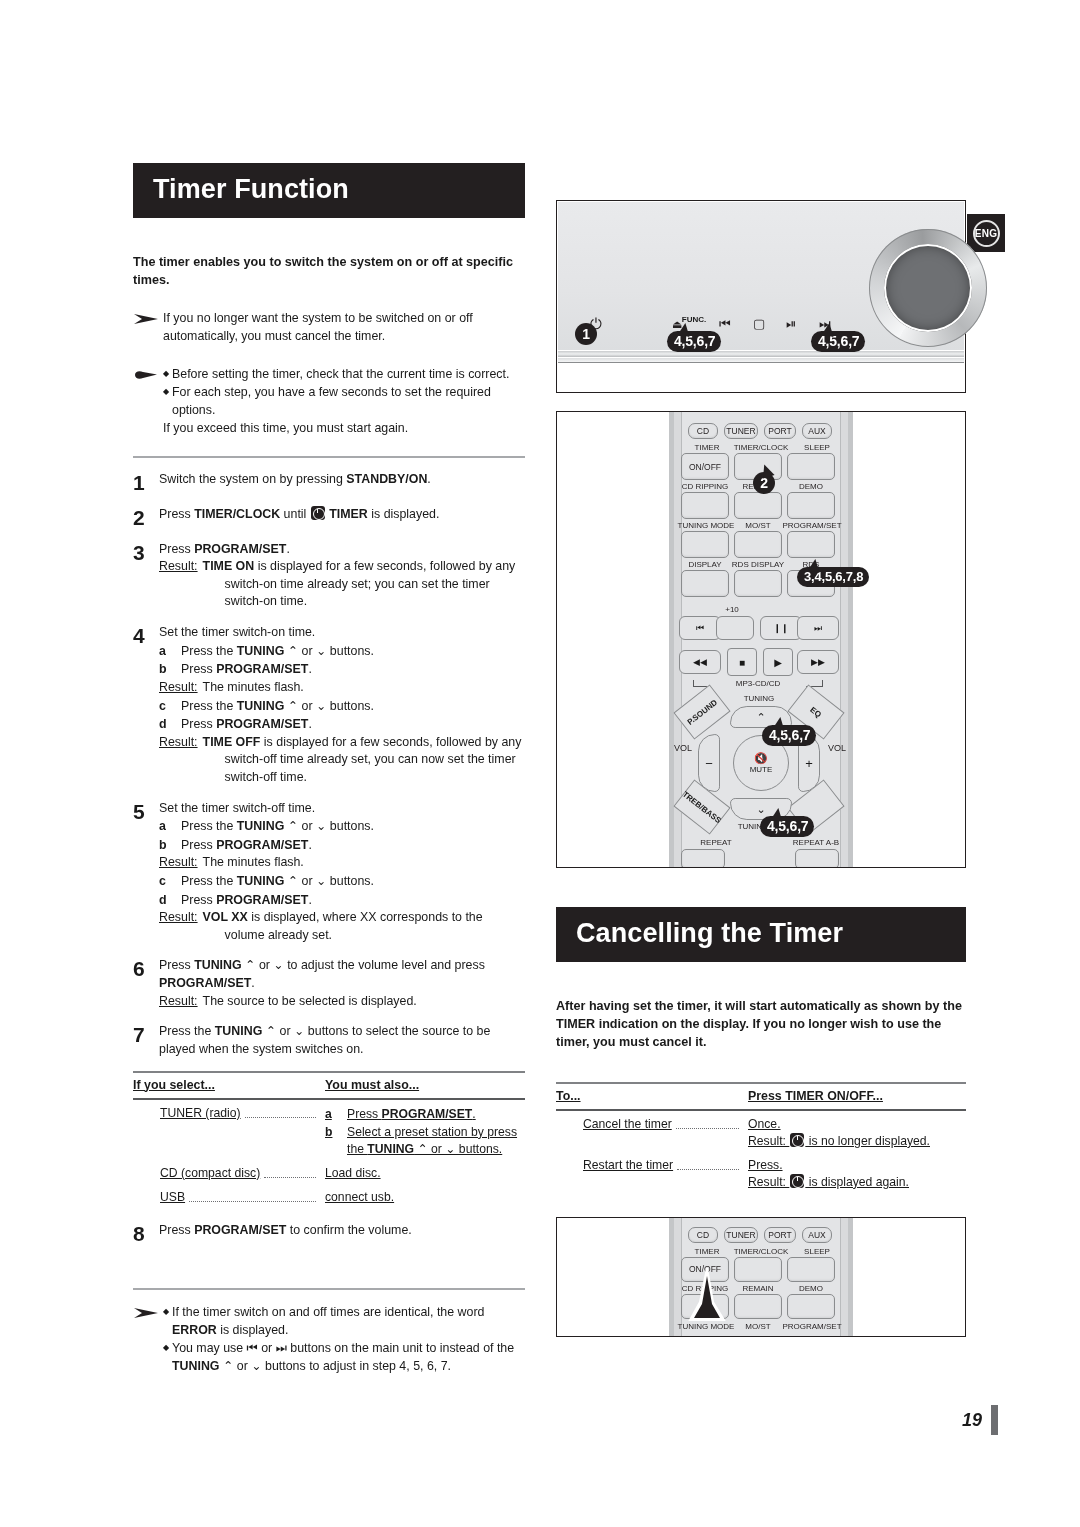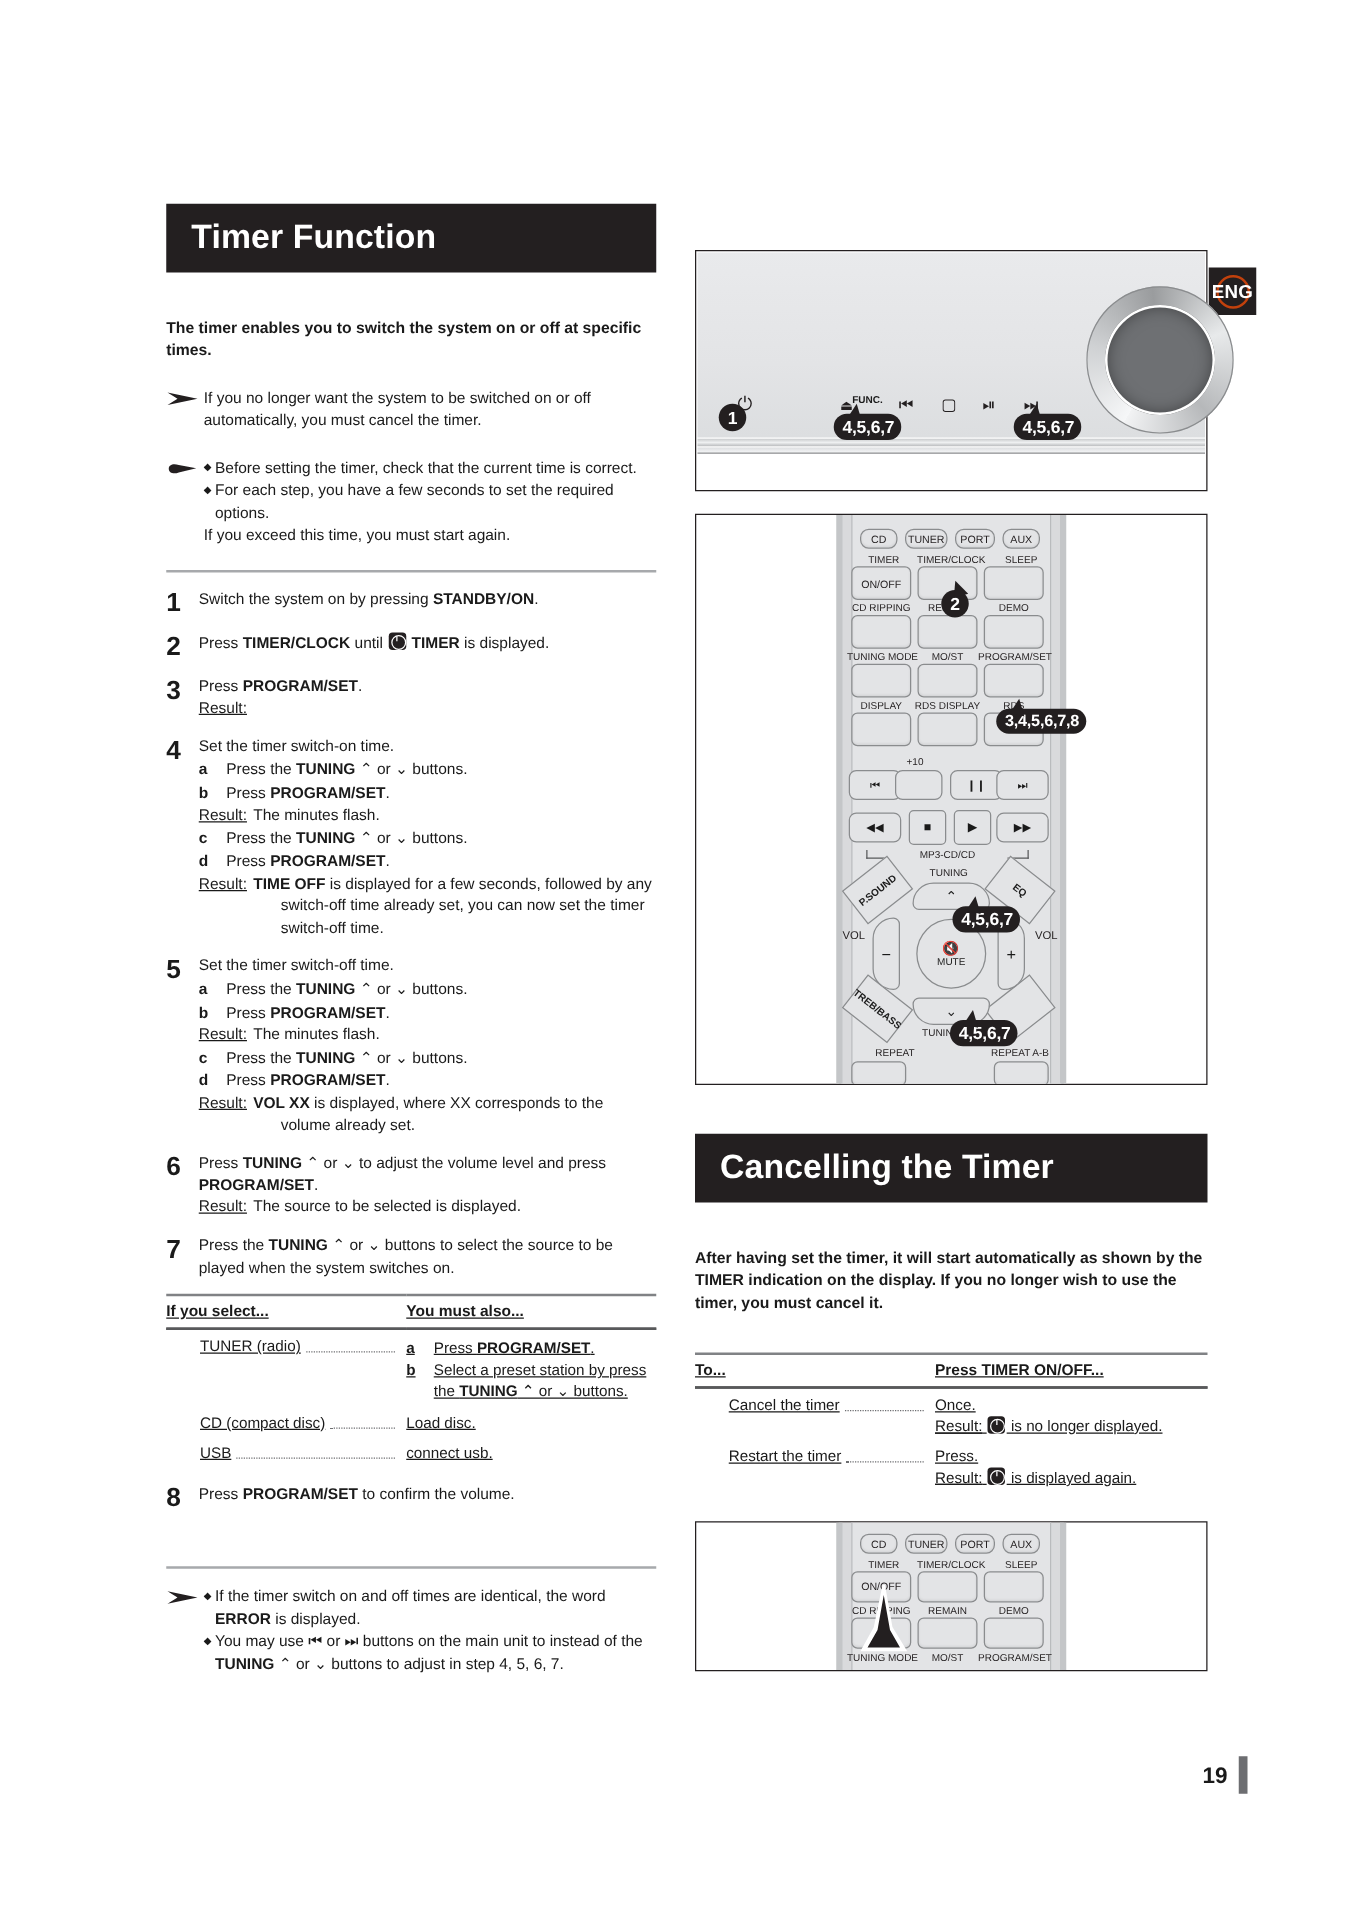--- a/index.html
+++ b/index.html
@@ -28,23 +28,23 @@
     line-height:1;
   }
 
   
   .eng-badge {
     position:absolute; left:967px; top:214px;
     width:38px; height:38px; background:#231f20;
     display:flex; align-items:center; justify-content:center;
   }
   .eng-badge .ring {
-    width:27px; height:27px; border:2px solid #c2410c; border-radius:50%;
+    width:27px; height:27px; border:2px solid #e5e5e5; border-radius:50%;
     display:flex; align-items:center; justify-content:center;
-    color:#fff; font-size:15px; font-weight:bold; letter-spacing:.2px;
+    color:#fff; font-size:10px; font-weight:bold; letter-spacing:.2px;
   }
 
   
   .intro { font-size:12.6px; font-weight:bold; line-height:1.42; margin-top:36px; }
   p { margin:0; }
   b, strong { font-weight:bold; }
 
   .note-row { display:flex; margin-top:20px; }
   .note-ico { width:30px; flex:0 0 30px; padding-top:2px; }
   .note-txt { font-size:12.4px; line-height:1.45; flex:1; }
@@ -201,21 +201,21 @@
     background:#e3e4e6; display:flex; align-items:center; justify-content:center;
     font-size:8px; font-weight:bold;
   }
   .bracket { position:absolute; border:1.4px solid #58595b; border-top:none; height:7px; }
 
   
   .ptr { position:absolute; }
   .ptr svg { display:block; }
 
   
-  .pageno { position:absolute; right:98px; bottom:96px; font-size:18px; font-weight:bold; }
+  .pageno { position:absolute; right:98px; bottom:96px; font-size:18px; font-weight:bold;font-style:italic; }
   .pagebar { position:absolute; right:82px; bottom:92px; width:7px; height:30px; background:#6d6e71; }
 </style>
 </head>
 <body>
 
 <div id="page">
 
   <div class="eng-badge">
     <span class="ring">ENG</span>
   </div>
@@ -269,20 +269,21 @@
         <span>Press </span><b>TIMER/CLOCK</b><span> until </span><span class="clock-ico"></span> <b>TIMER</b><span> is displayed.</span>
       </div>
     </div>
 
     <div class="step">
       <div class="num">3</div>
       <div class="body">
         <div><span>Press </span><b>PROGRAM/SET</b><span>.</span></div>
         <div class="result">
           <span class="lbl">Result:</span>
+          <span class="val"><b>TIME ON</b><span> is displayed for a few seconds, followed by any</span><span class="ind">switch-on time already set; you can set the timer switch-on time.</span></span>
         </div>
       </div>
     </div>
 
     <div class="step">
       <div class="num">4</div>
       <div class="body">
         <div>Set the timer switch-on time.</div>
         <div class="sub-item">
             <span class="ltr">a</span>

